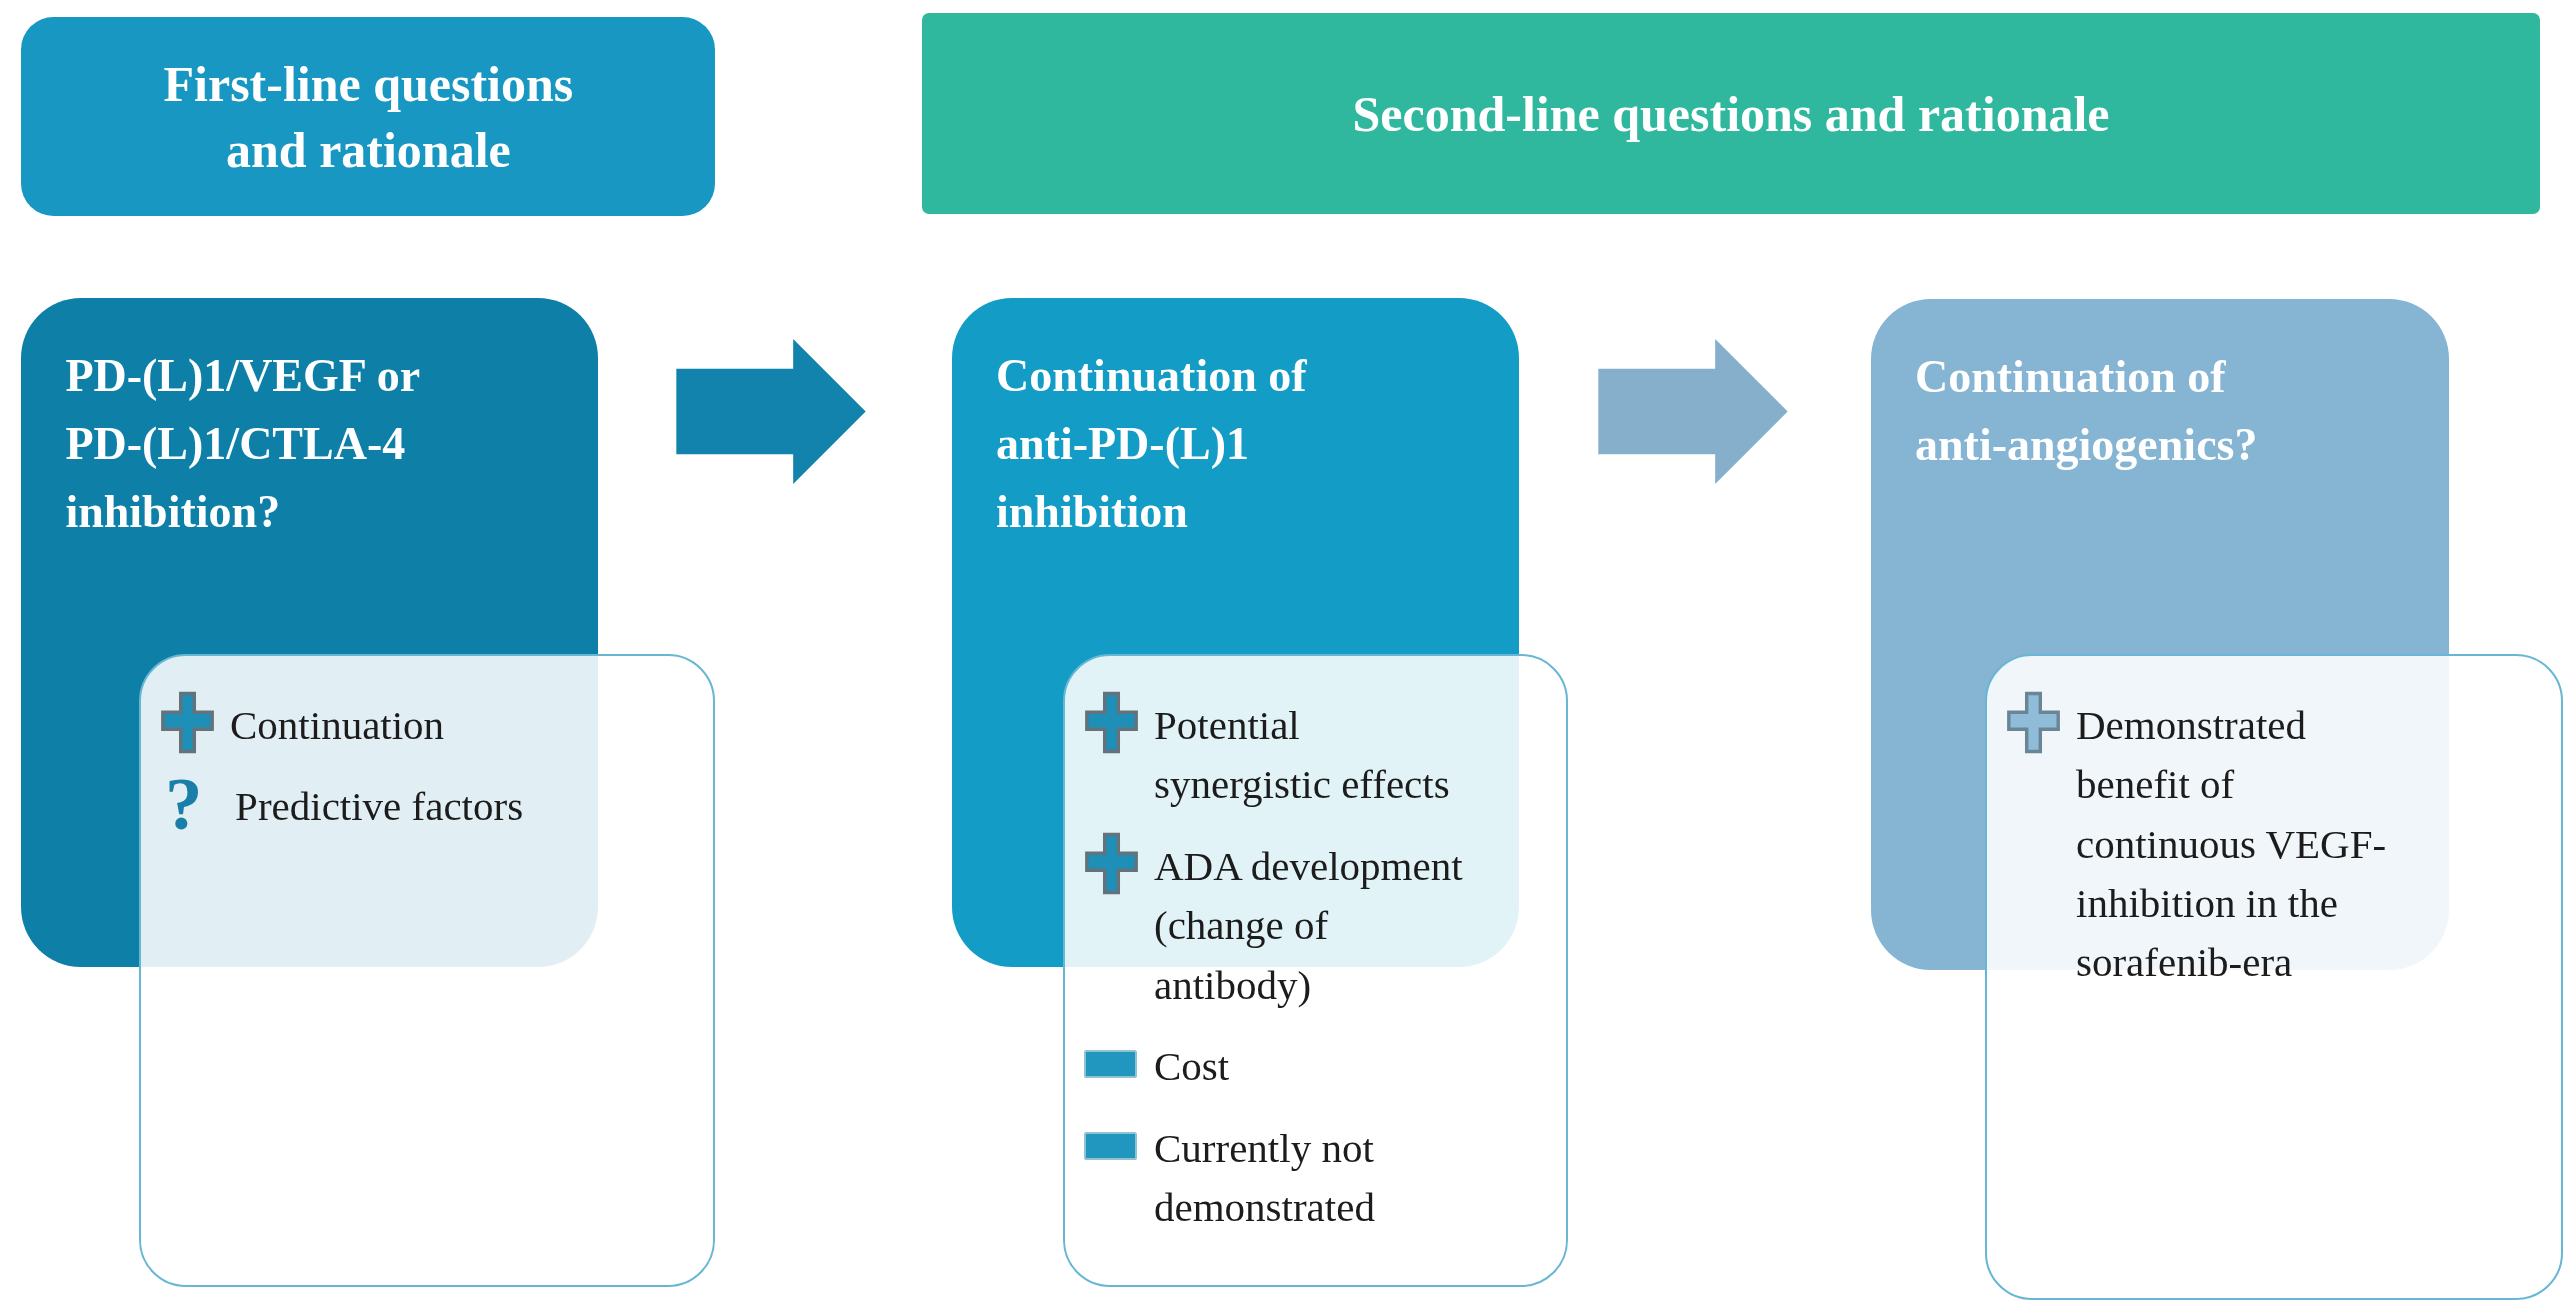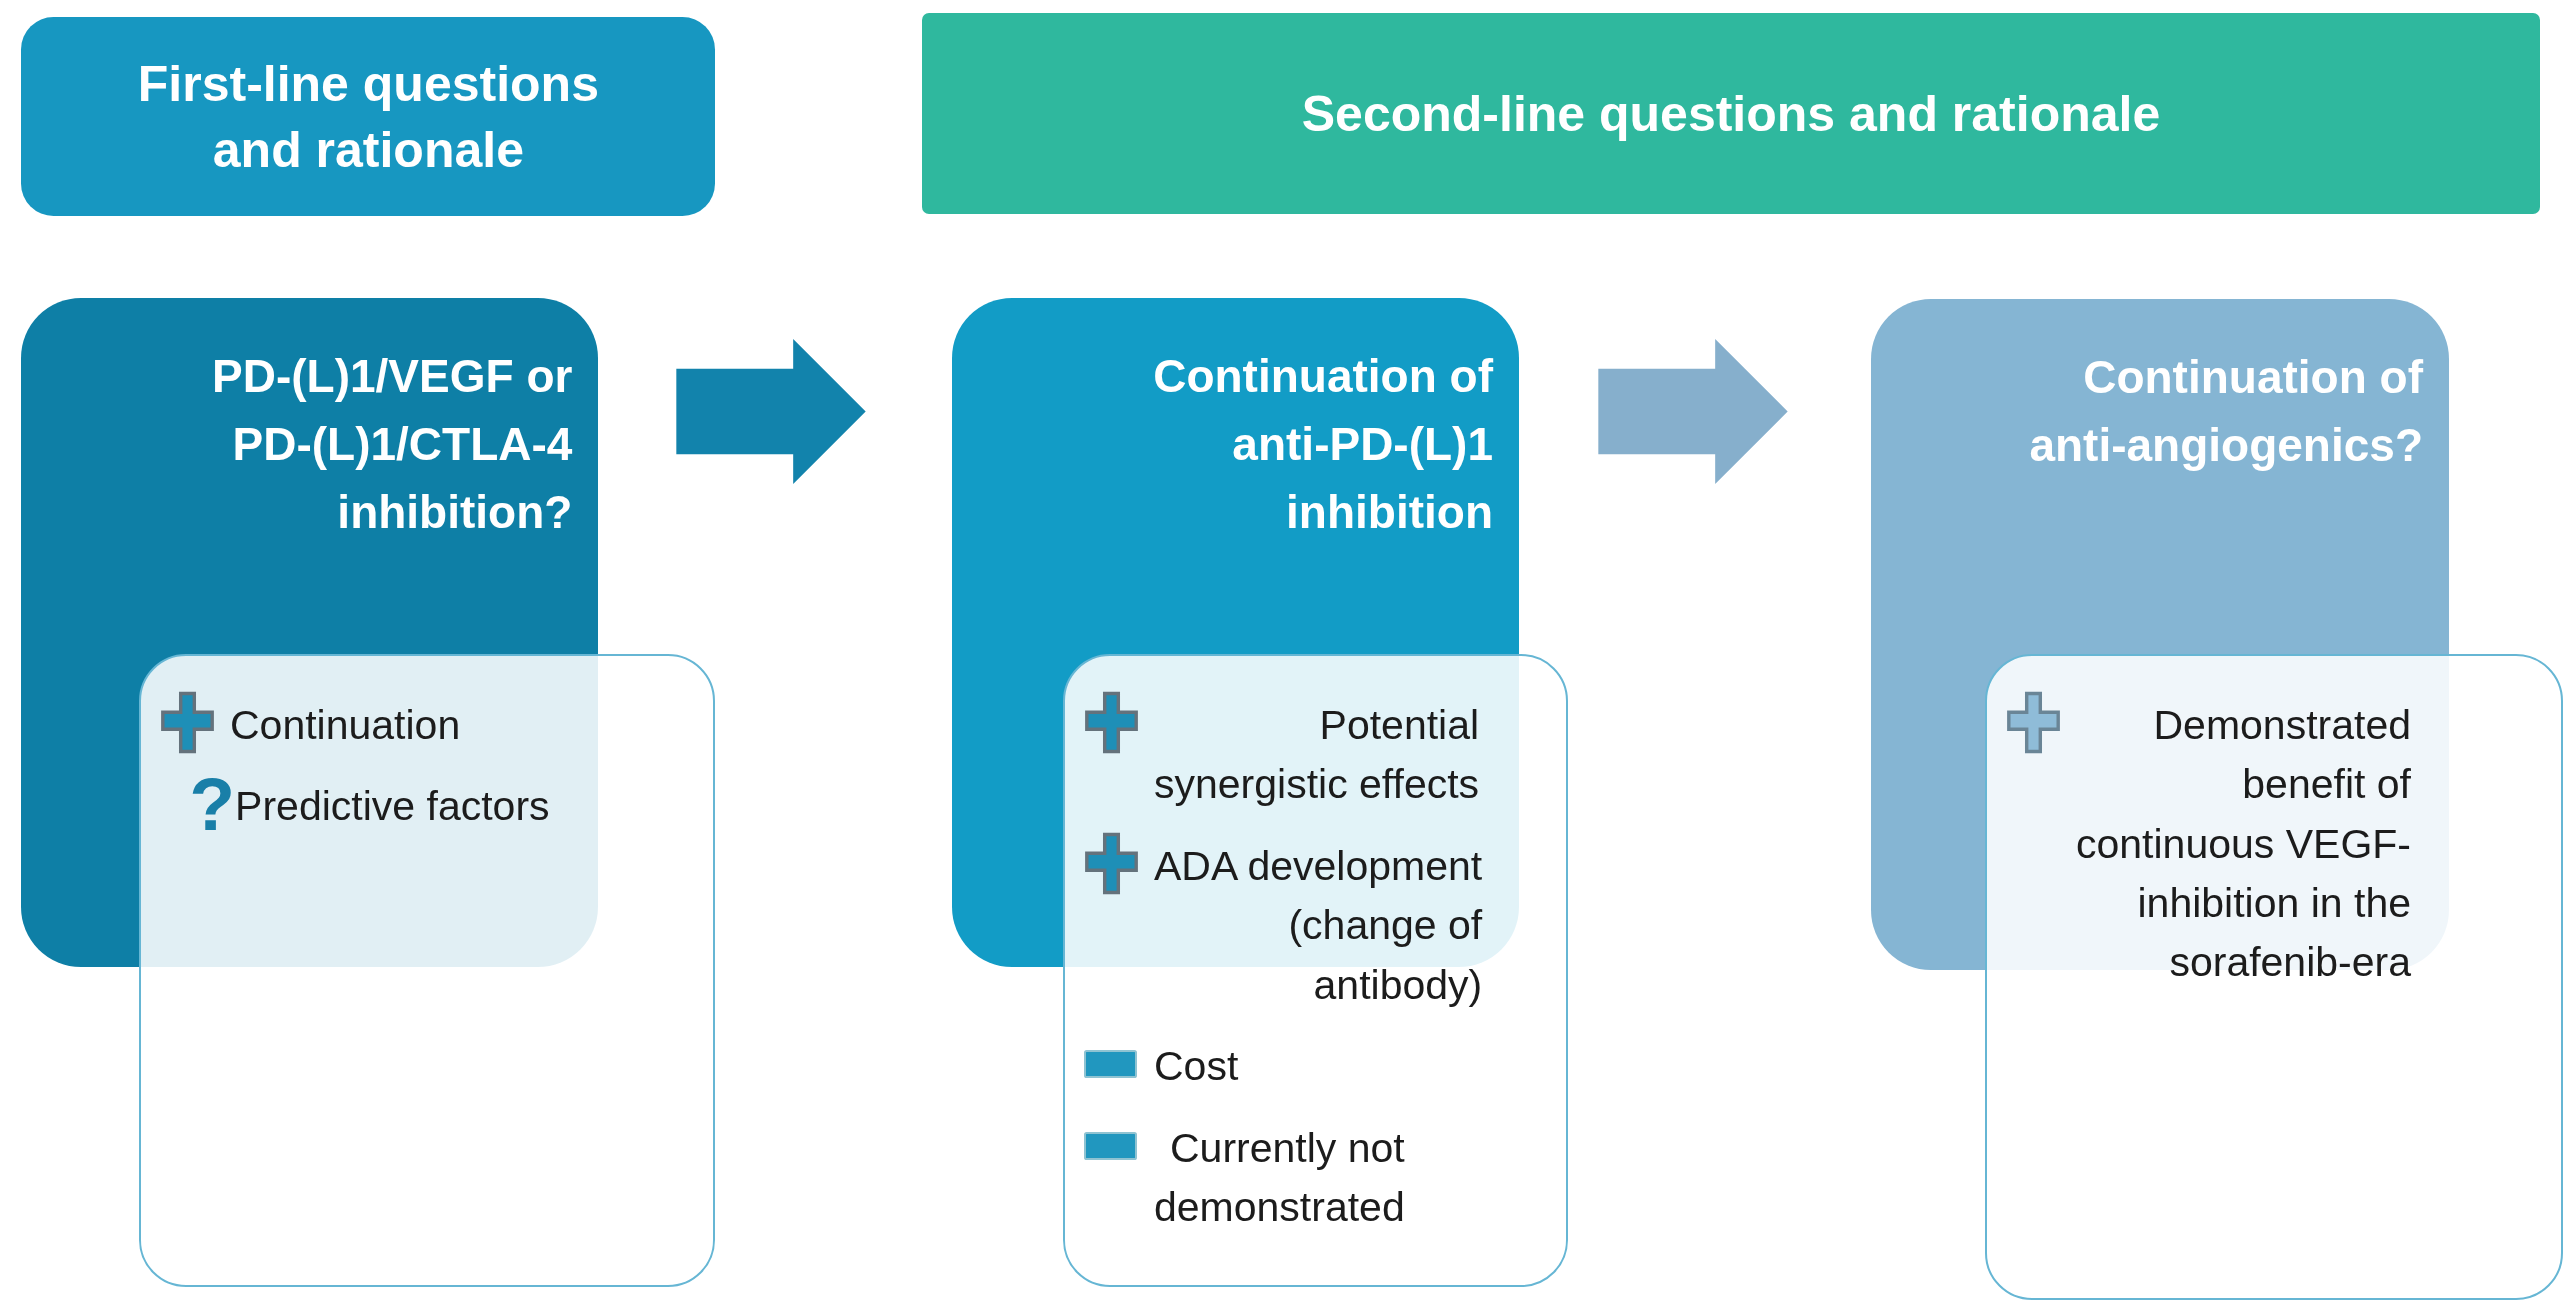--- a/index.html
+++ b/index.html
@@ -1,20 +1,20 @@
 <!DOCTYPE html>
 <html style="font-size:13.7px"><head>
 <meta charset="utf-8">
 <style>
   html,body { margin:0; padding:0; background:#ffffff; }
   #stage {
     position:relative; width:2576px; height:1316px; background:#ffffff;
-    font-family:Liberation Sans, sans-serif; overflow:hidden;
+    font-family:Liberation Serif, serif; overflow:hidden;
   }
-  .abs { position:absolute; box-sizing:border-box;text-align:right; }
+  .abs { position:absolute; box-sizing:border-box; }
 
   
   .banner {
     color:#ffffff; font-weight:bold; font-size:50px; line-height:1.32;
     display:flex; align-items:center; justify-content:center; text-align:center;
     white-space:pre-line; border-radius:32.5px;
   }
   #banner-first  { left:21.4px;  top:17px; width:694px;  height:199px; background:#1797C1; }
   #banner-second { left:922px; top:13px; width:1618px; height:201px; background:#2FB89E;border-radius:7px; }
 

